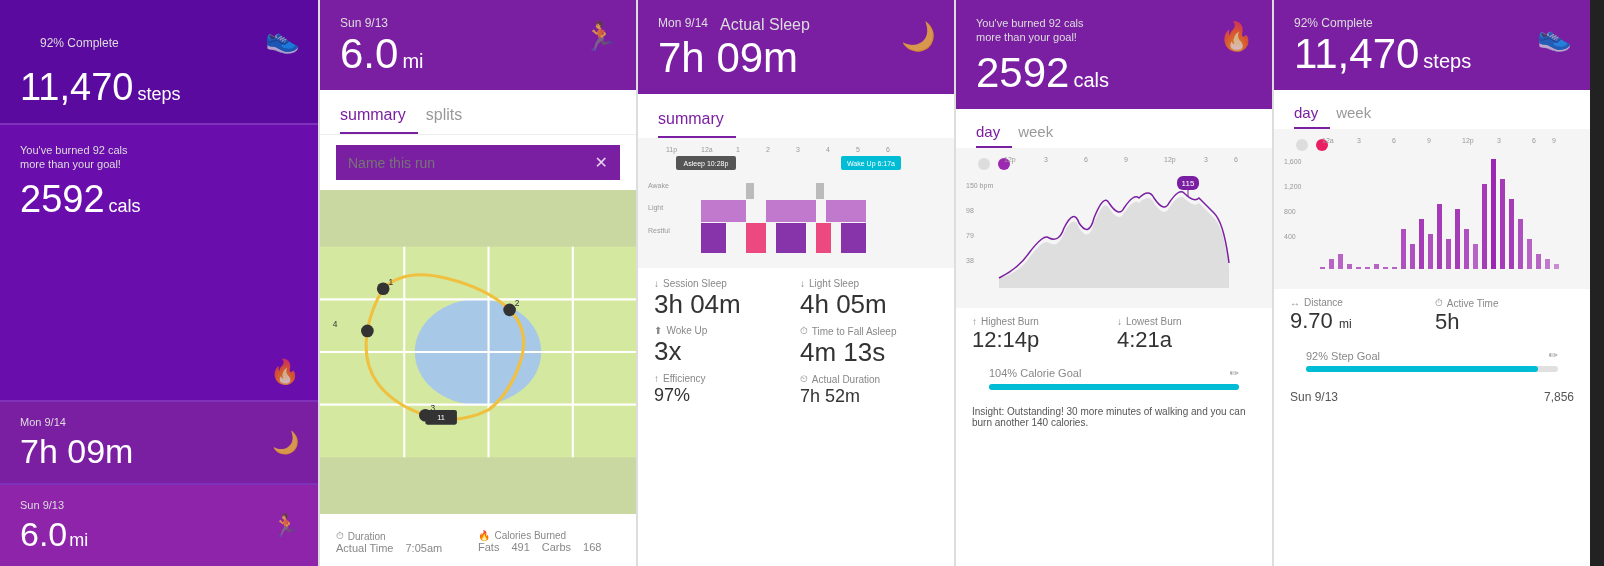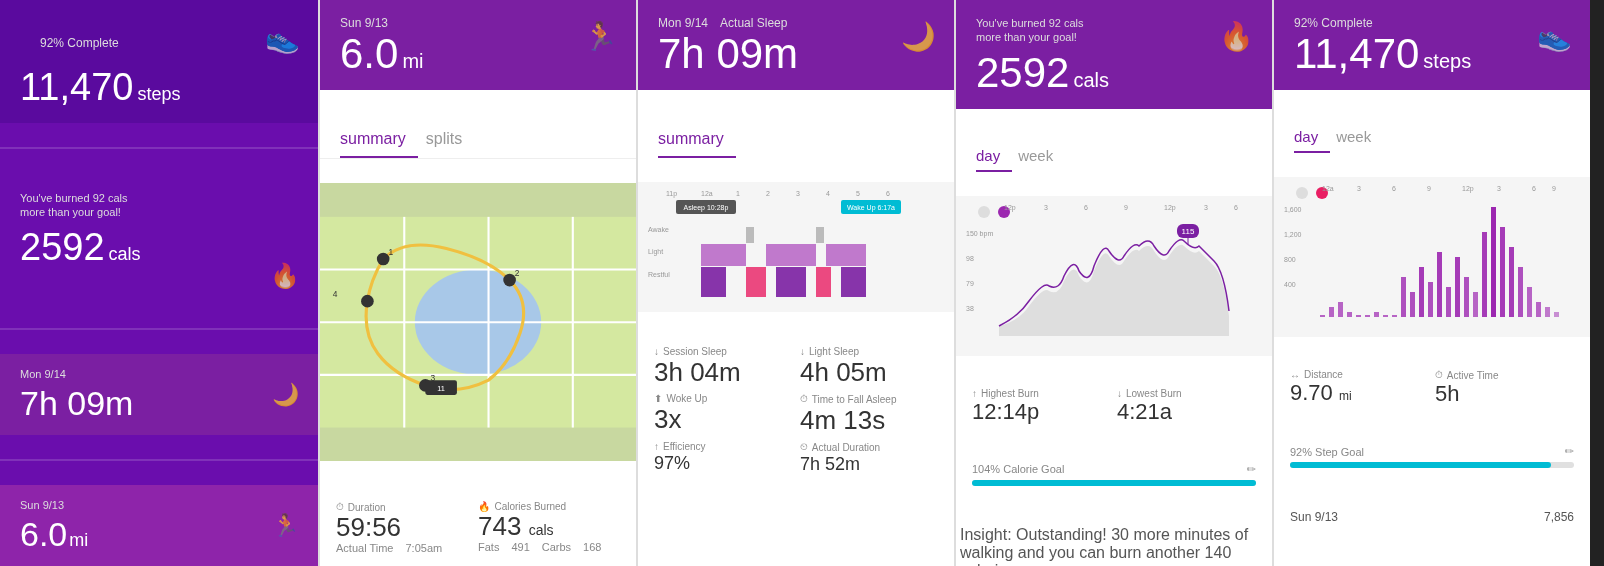--- a/index.html
+++ b/index.html
@@ -11,21 +11,20 @@
       height: 566px;
       font-family: 'Segoe UI', Arial, sans-serif;
       overflow: hidden;
     }
 
     
     .panel {
       display: flex;
       flex-direction: column;
       overflow: hidden;
-      gap: 24px;
     }
 
     .panel-1 {
       width: 318px;
       background: #6a0dad;
       flex-shrink: 0;
     }
 
     .panel-2 {
       width: 318px;
@@ -235,21 +234,21 @@
       background: #7b1fa2;
       padding: 16px 20px 12px;
       color: #fff;
       position: relative;
     }
     .p3-header .date-small {
       font-size: 12px;
       color: #ddd;
     }
     .p3-header .sleep-type {
-      font-size: 12px;
+      font-size: 16px;
       color: #ddd;
     }
     .p3-moon {
       position: absolute;
       right: 18px;
       top: 20px;
       font-size: 28px;
       color: rgba(255,255,255,0.7);
     }
     .p3-tabs {
@@ -350,21 +349,21 @@
       align-items: center;
       gap: 4px;
     }
     .p4-stat-value {
       font-size: 22px;
       font-weight: 300;
       color: #333;
     }
 
     .p4-goal-section {
-      padding: 6px 16px;
+      padding: 6px 33px;
     }
     .p4-goal-bar-bg {
       height: 6px;
       background: #e0e0e0;
       border-radius: 3px;
       margin: 4px 0;
     }
     .p4-goal-bar-fill {
       height: 100%;
       background: #00bcd4;
@@ -375,22 +374,22 @@
       color: #888;
       display: flex;
       justify-content: space-between;
       align-items: center;
     }
     .p4-edit-icon {
       cursor: pointer;
       color: #888;
     }
     .p4-insight {
-      padding: 6px 4px;
-      font-size: 16px;
+      padding: 6px 16px;
+      font-size: 10px;
       color: #555;
     }
 
     
     .p5-header {
       background: #7b1fa2;
       padding: 16px 20px 12px;
       color: #fff;
       position: relative;
     }
@@ -442,21 +441,21 @@
     .p5-stat-value {
       font-size: 22px;
       font-weight: 300;
       color: #333;
     }
     .p5-stat-unit {
       font-size: 12px;
     }
 
     .p5-goal-section {
-      padding: 6px 16px;
+      padding: 6px 32px;
     }
     .p5-goal-bar-bg {
       height: 6px;
       background: #e0e0e0;
       border-radius: 3px;
       margin: 4px 0;
     }
     .p5-goal-bar-fill {
       height: 100%;
       background: #00bcd4;
@@ -529,20 +528,26 @@
     <div class="date-small">Sun 9/13</div>
     <div style="display:flex; align-items:baseline; gap:4px;">
       <span style="font-size:42px; font-weight:300; color:#fff;">6.0</span>
       <span style="font-size:20px; color:#fff;">mi</span>
     </div>
     <span class="p2-run-icon">🏃</span>
   </div>
   <div class="p2-tabs">
     <div class="p2-tab active">summary</div>
     <div class="p2-tab">splits</div>
+  </div>
+  <div class="p2-search">
+    <div style="background:#7b1fa2; display:flex; align-items:center; padding:8px 12px;">
+      <input type="text" style="background: transparent; border: none; color: rgba(255, 255, 255, 0.7); font-size: 14px; flex: 1 1 0%; outline: none;" placeholder="Name this run">
+      <span class="p2-x-btn">✕</span>
+    </div>
   </div>
 
   <div class="p2-map">
     <svg class="map-svg" viewBox="0 0 300 200" xmlns="http://www.w3.org/2000/svg">
 
       <rect width="300" height="200" fill="#d4e8a0"></rect>
 
       <ellipse cx="150" cy="100" rx="60" ry="50" fill="#a8c8e8"></ellipse>
 
       <line x1="0" y1="50" x2="300" y2="50" stroke="#fff" stroke-width="2"></line>
@@ -567,34 +572,29 @@
       <text x="115" y="165" font-size="7" fill="#fff" text-anchor="middle">11</text>
     </svg>
   </div>
 
   <div class="p2-stats">
     <div class="stat-item">
       <div class="stat-label">
         <span>⏱</span>
         <span>Duration</span>
       </div>
-      <div class="stat-value">59:56</div>
       <div class="stat-sub">
         <span>Actual Time</span>
         <span>7:05am</span>
       </div>
     </div>
     <div class="stat-item">
       <div class="stat-label">
         <span>🔥</span>
         <span>Calories Burned</span>
-      </div>
-      <div class="stat-value">
-        <span>743</span>
-        <span class="stat-unit">cals</span>
       </div>
       <div class="stat-sub">
         <span>Fats</span>
         <span>491</span>
         <span>Carbs</span>
         <span>168</span>
       </div>
     </div>
   </div>
 </div>

